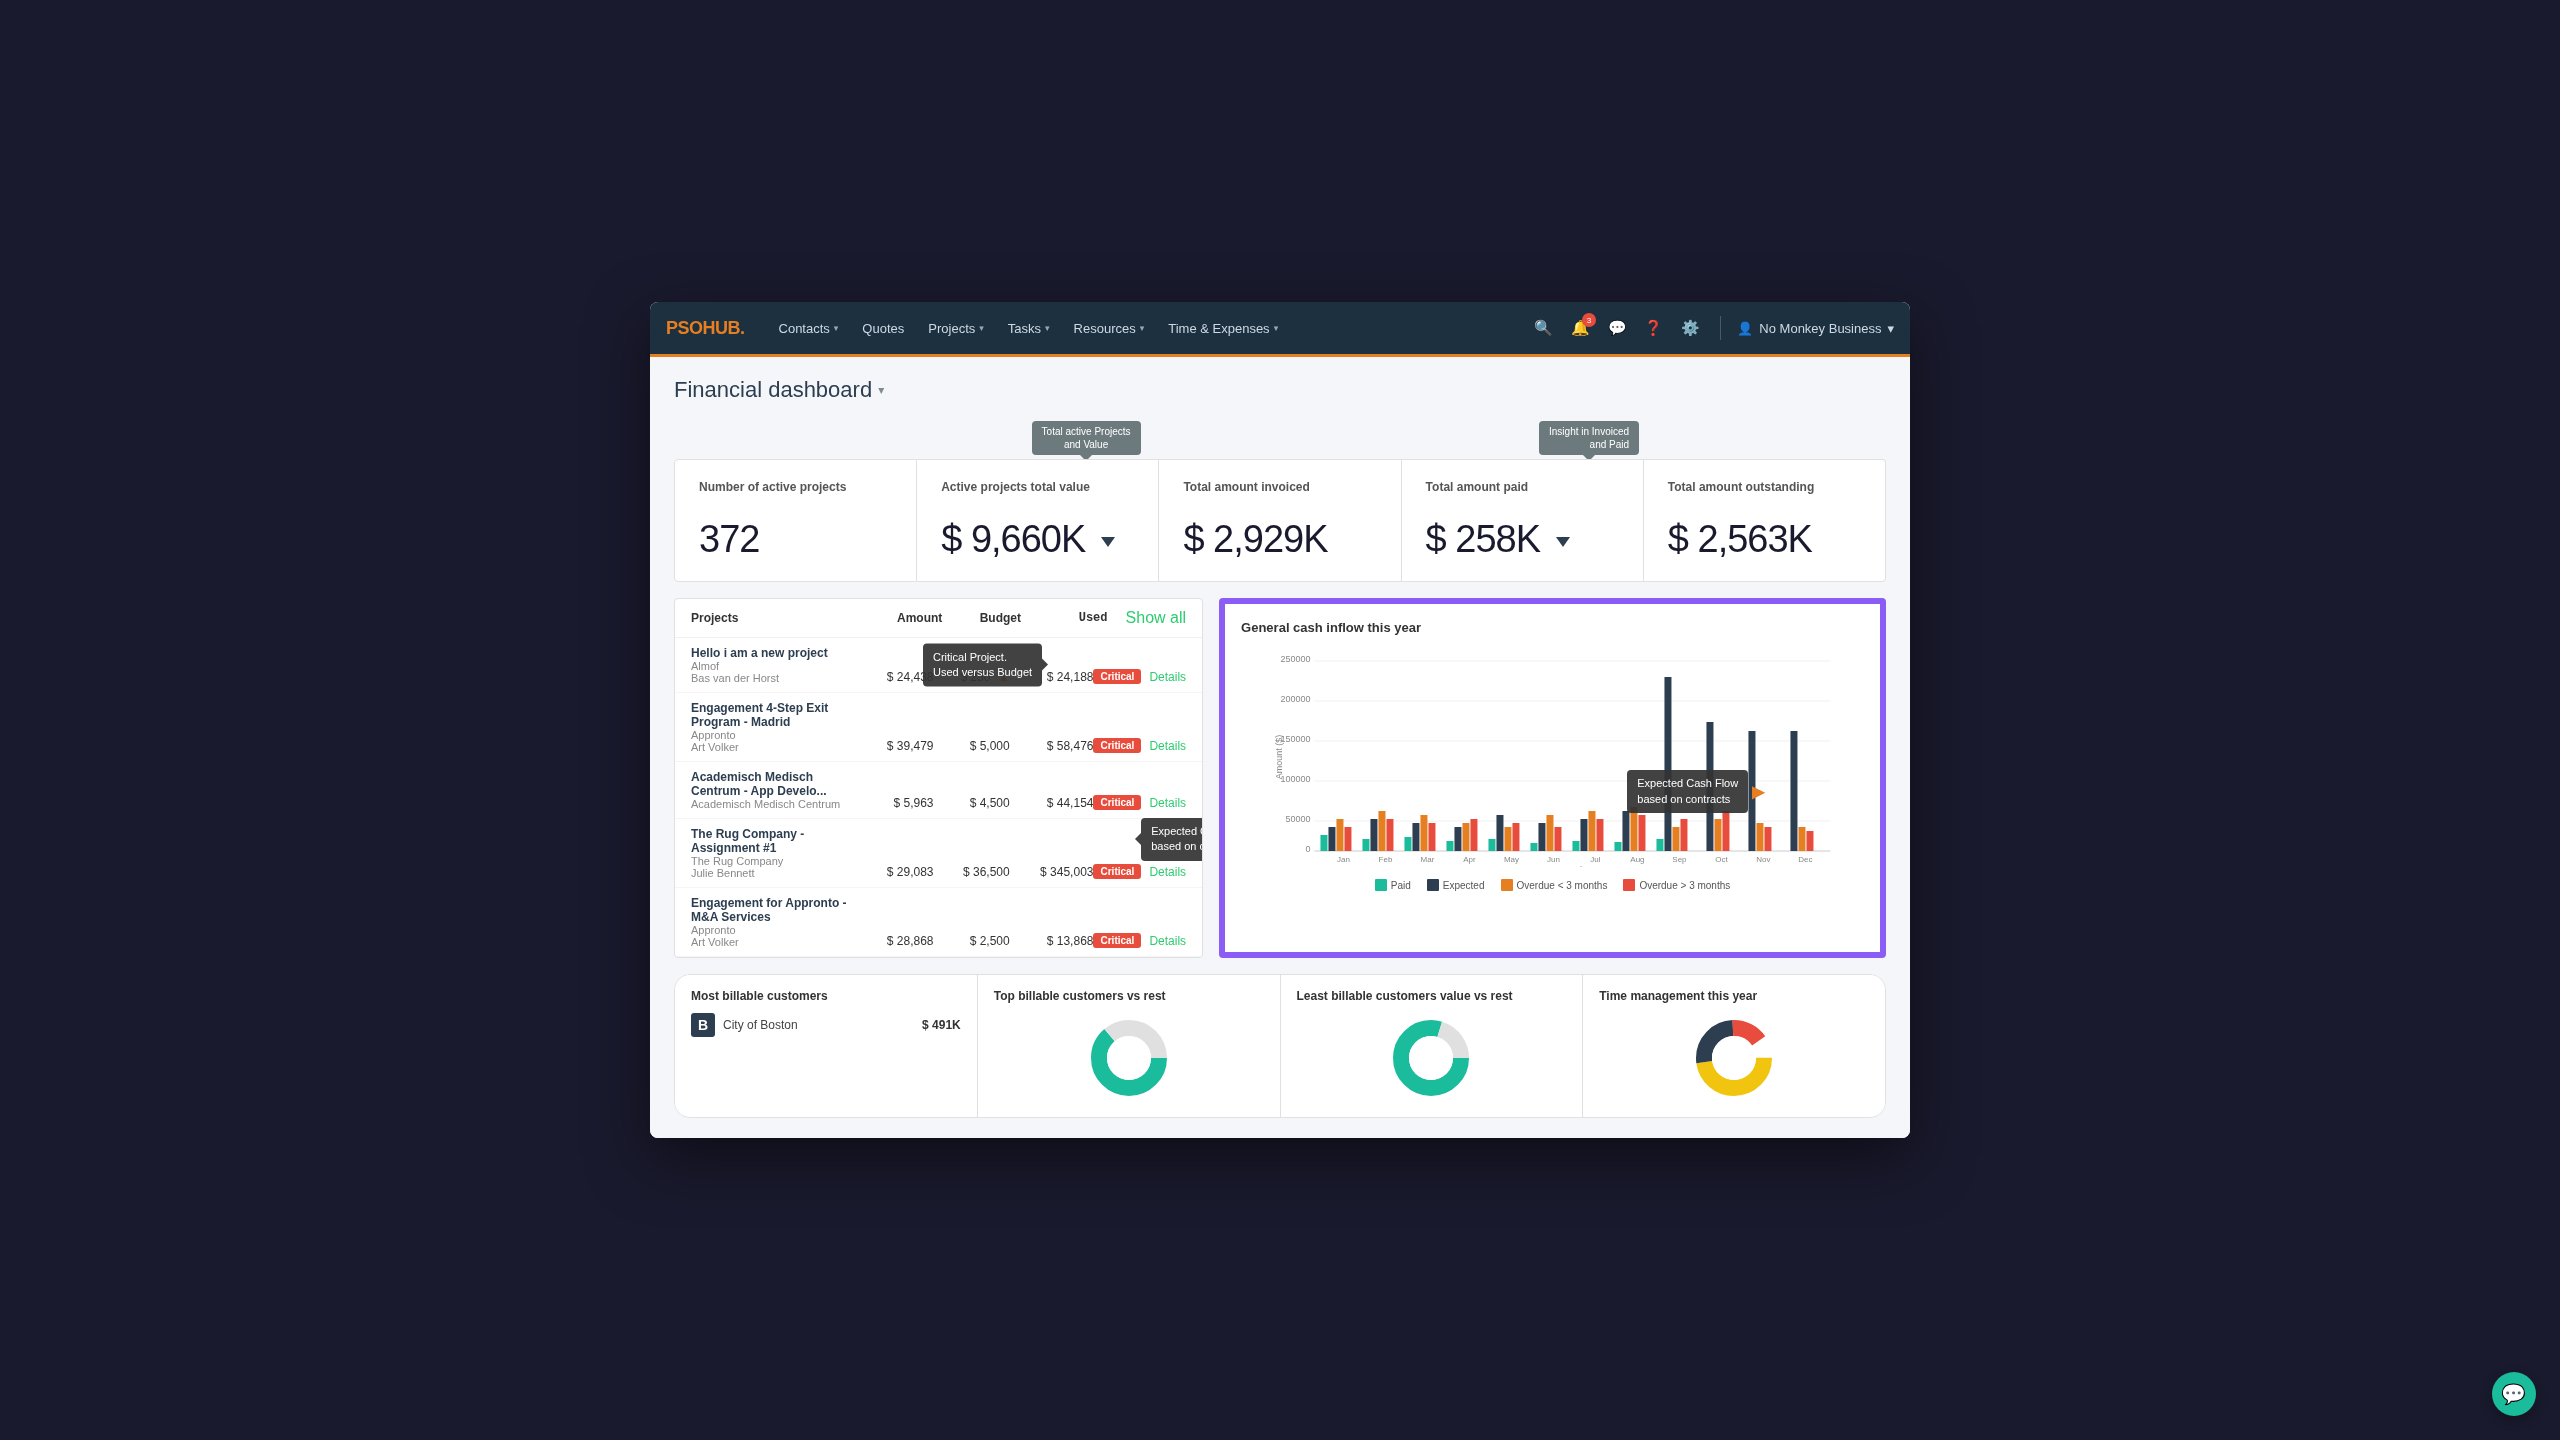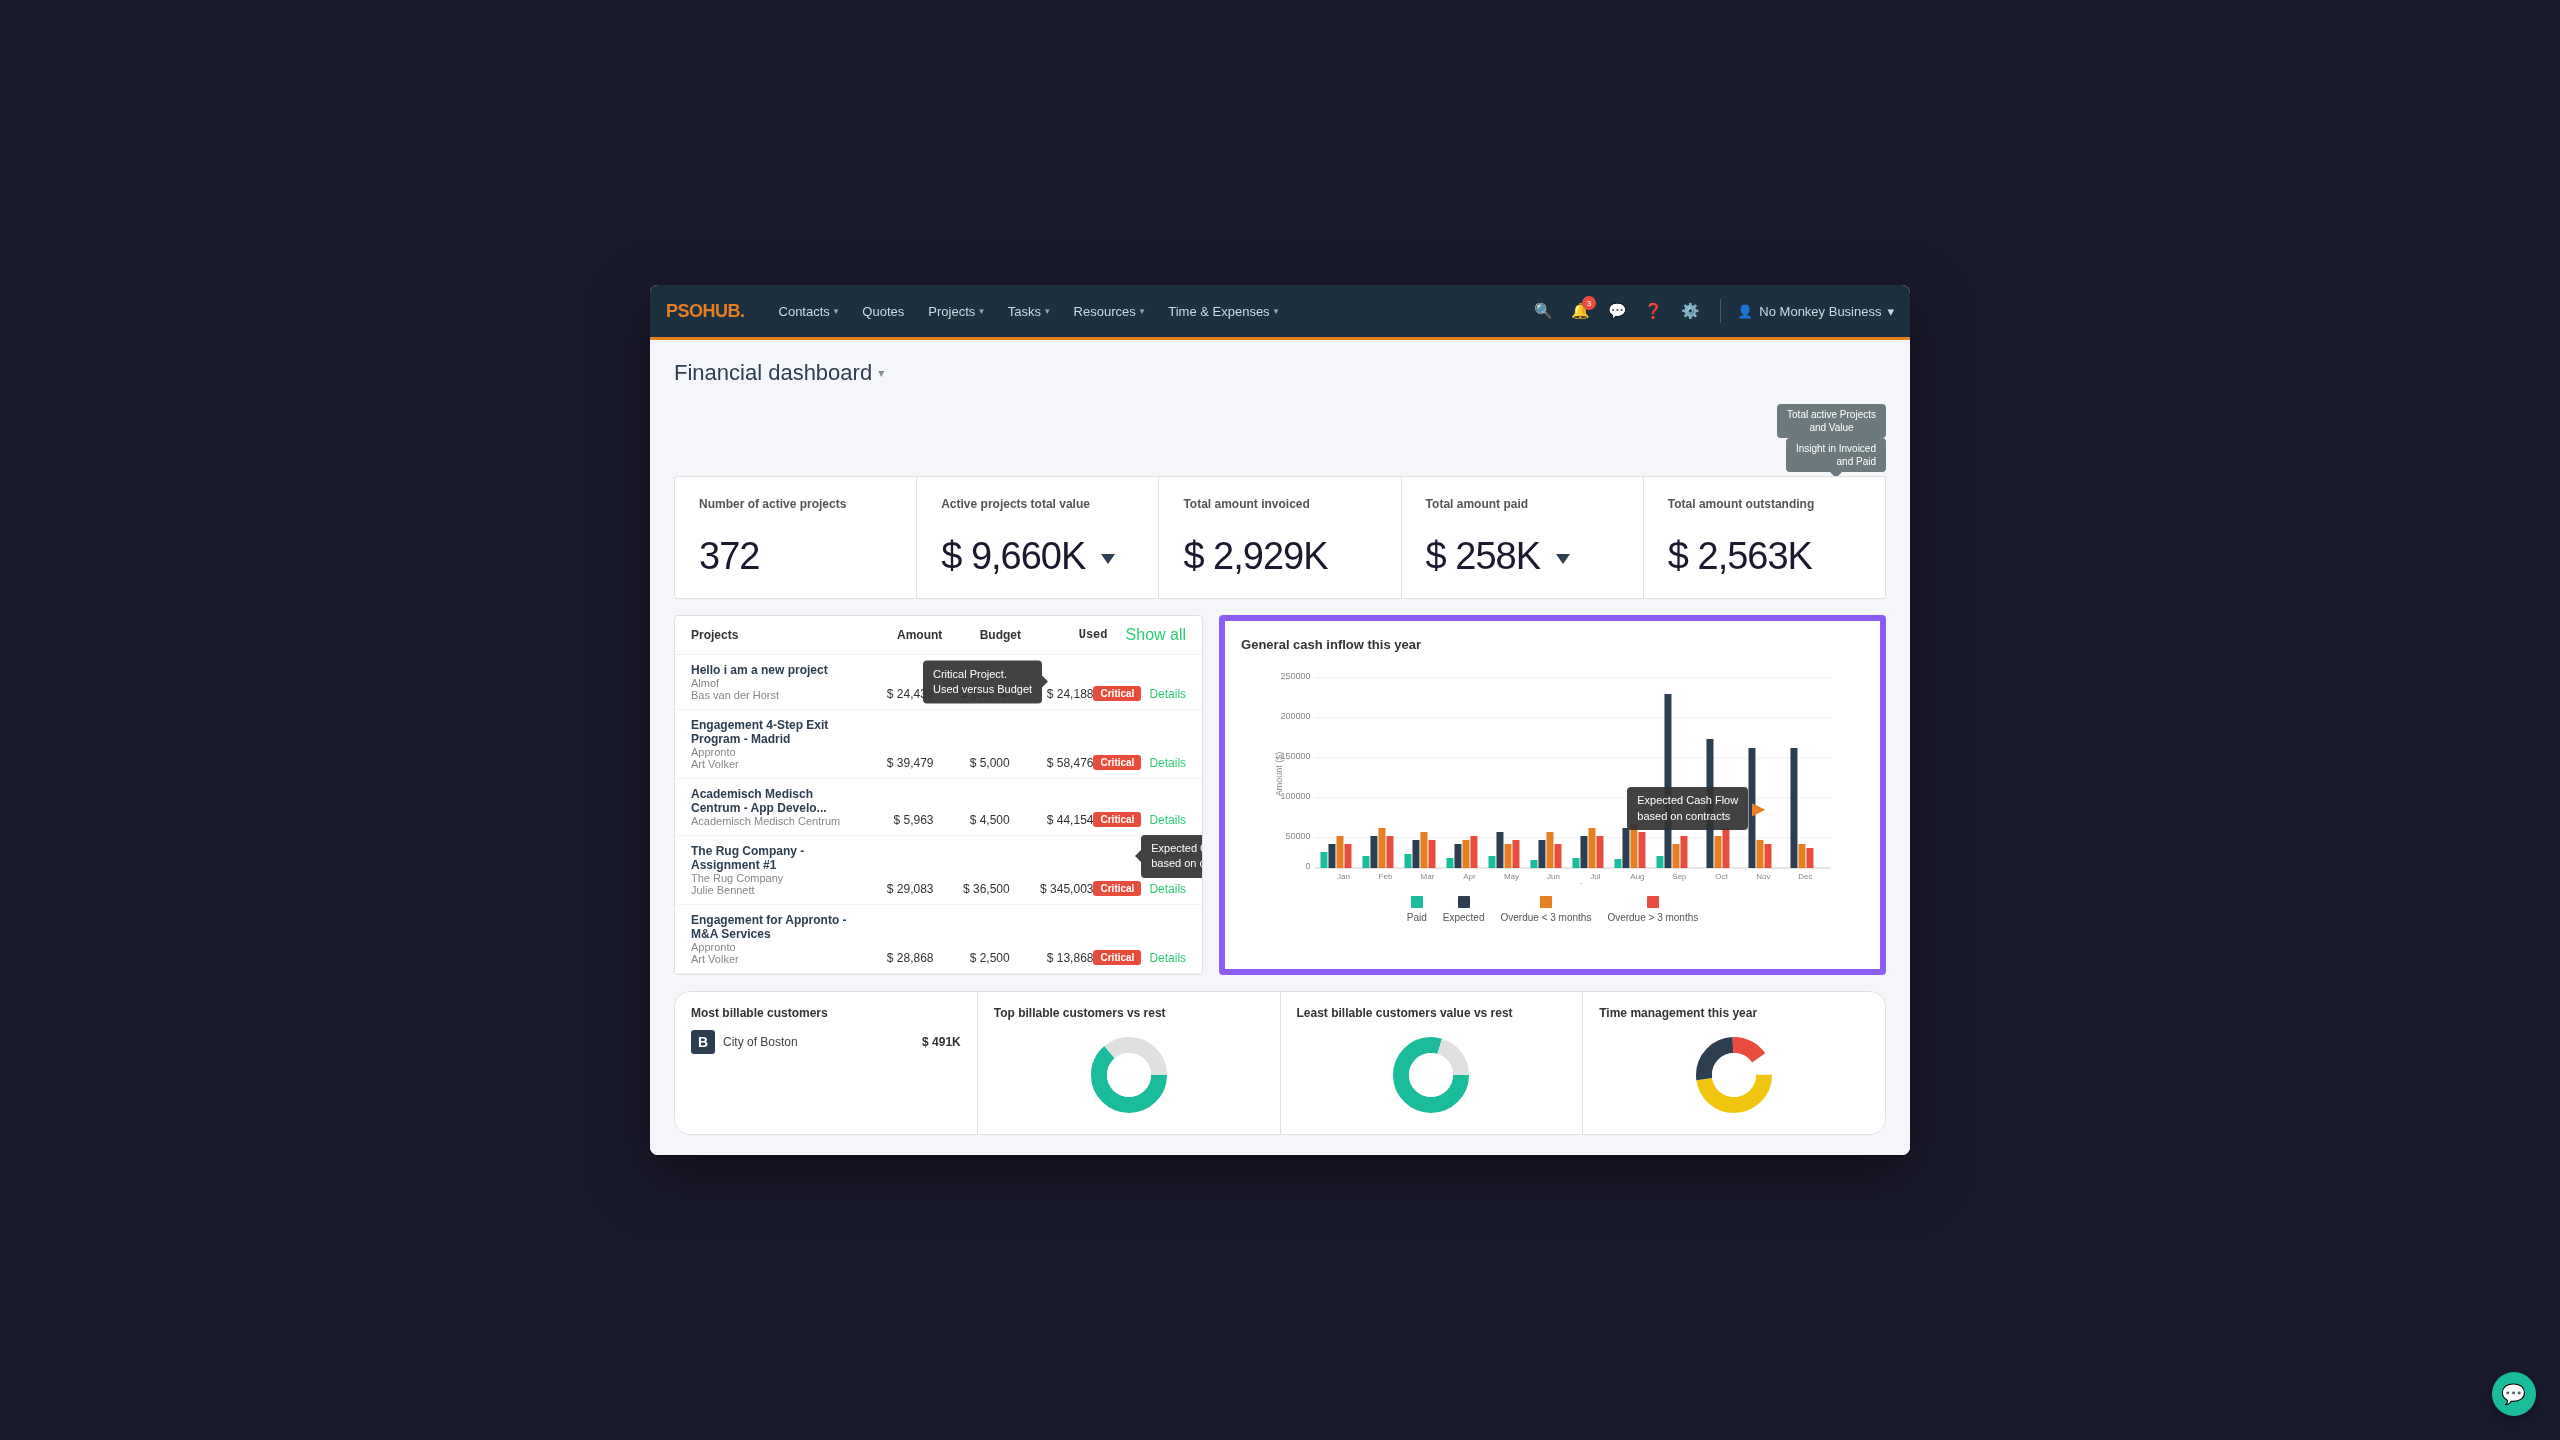--- a/index.html
+++ b/index.html
@@ -256,21 +256,21 @@
     
     .chart-legend {
       display: flex;
       gap: 16px;
       margin-top: 8px;
       justify-content: center;
       flex-wrap: wrap;
     }
     .legend-item {
       display: flex; align-items: center; gap: 4px;
-      font-size: 10px; color: #555; flex-direction: column;
+      font-size: 10px; color: #555;
     }
     .legend-dot {
       width: 12px; height: 12px; border-radius: 1px;
     }
 
     
     .bottom-cards {
       display: flex;
       gap: 0;
       margin-top: 16px;
@@ -388,21 +388,21 @@
   </nav>
   <div class="nav-orange-bar"></div>
 
   <div class="main-content">
 
     <div class="page-title">
       <span>Financial dashboard</span>
       <span class="dropdown-arrow">▾</span>
     </div>
 
-    <div style="display:flex; gap:0; margin-bottom:4px; align-items:flex-end; position:relative;flex-direction:column;">
+    <div style="display:flex; gap:0; margin-bottom:4px; align-items:flex-end; position:relative;">
       <div style="flex:1.35"></div>
       <div style="flex:0.7; display:flex; justify-content:center;">
         <div class="tooltip-callout" style="font-size:10px; padding:4px 10px;">
           Total active Projects<br>and Value
         </div>
       </div>
       <div style="flex:1.4"></div>
       <div style="flex:0.65; display:flex; justify-content:center;">
         <div class="tooltip-callout" style="font-size:10px; padding:4px 10px;text-align:right;">
           Insight in Invoiced<br>and Paid

